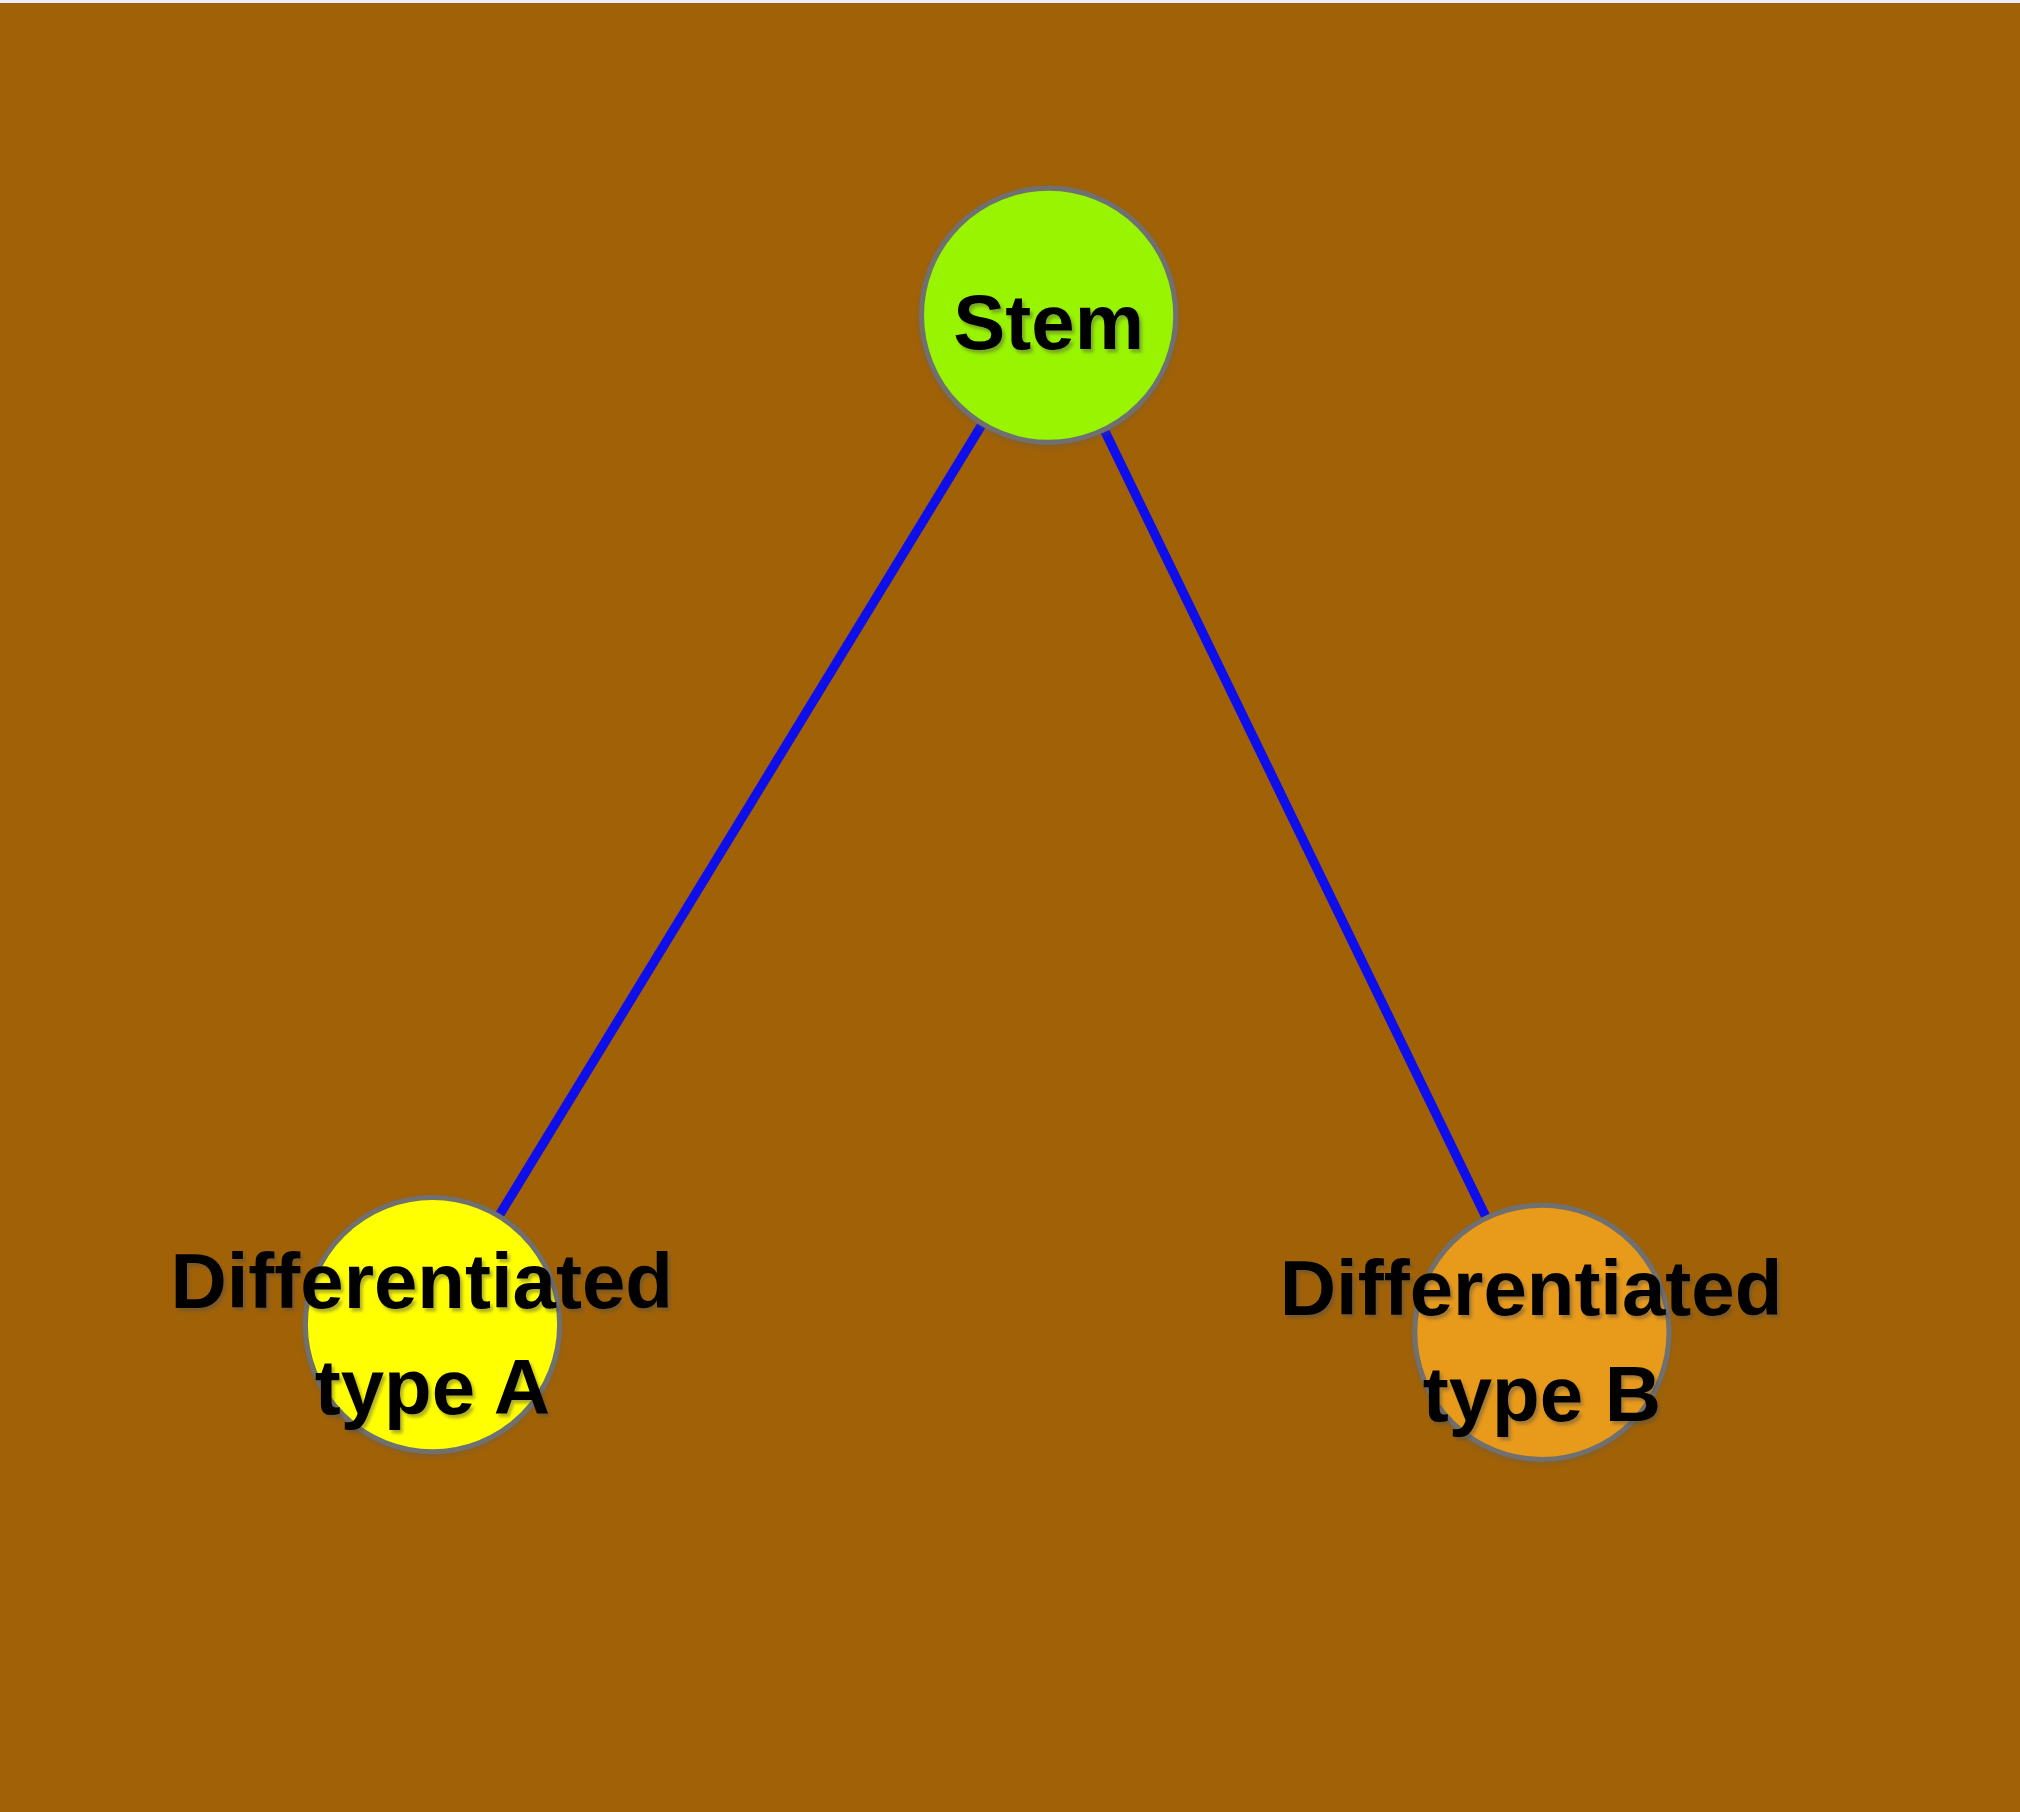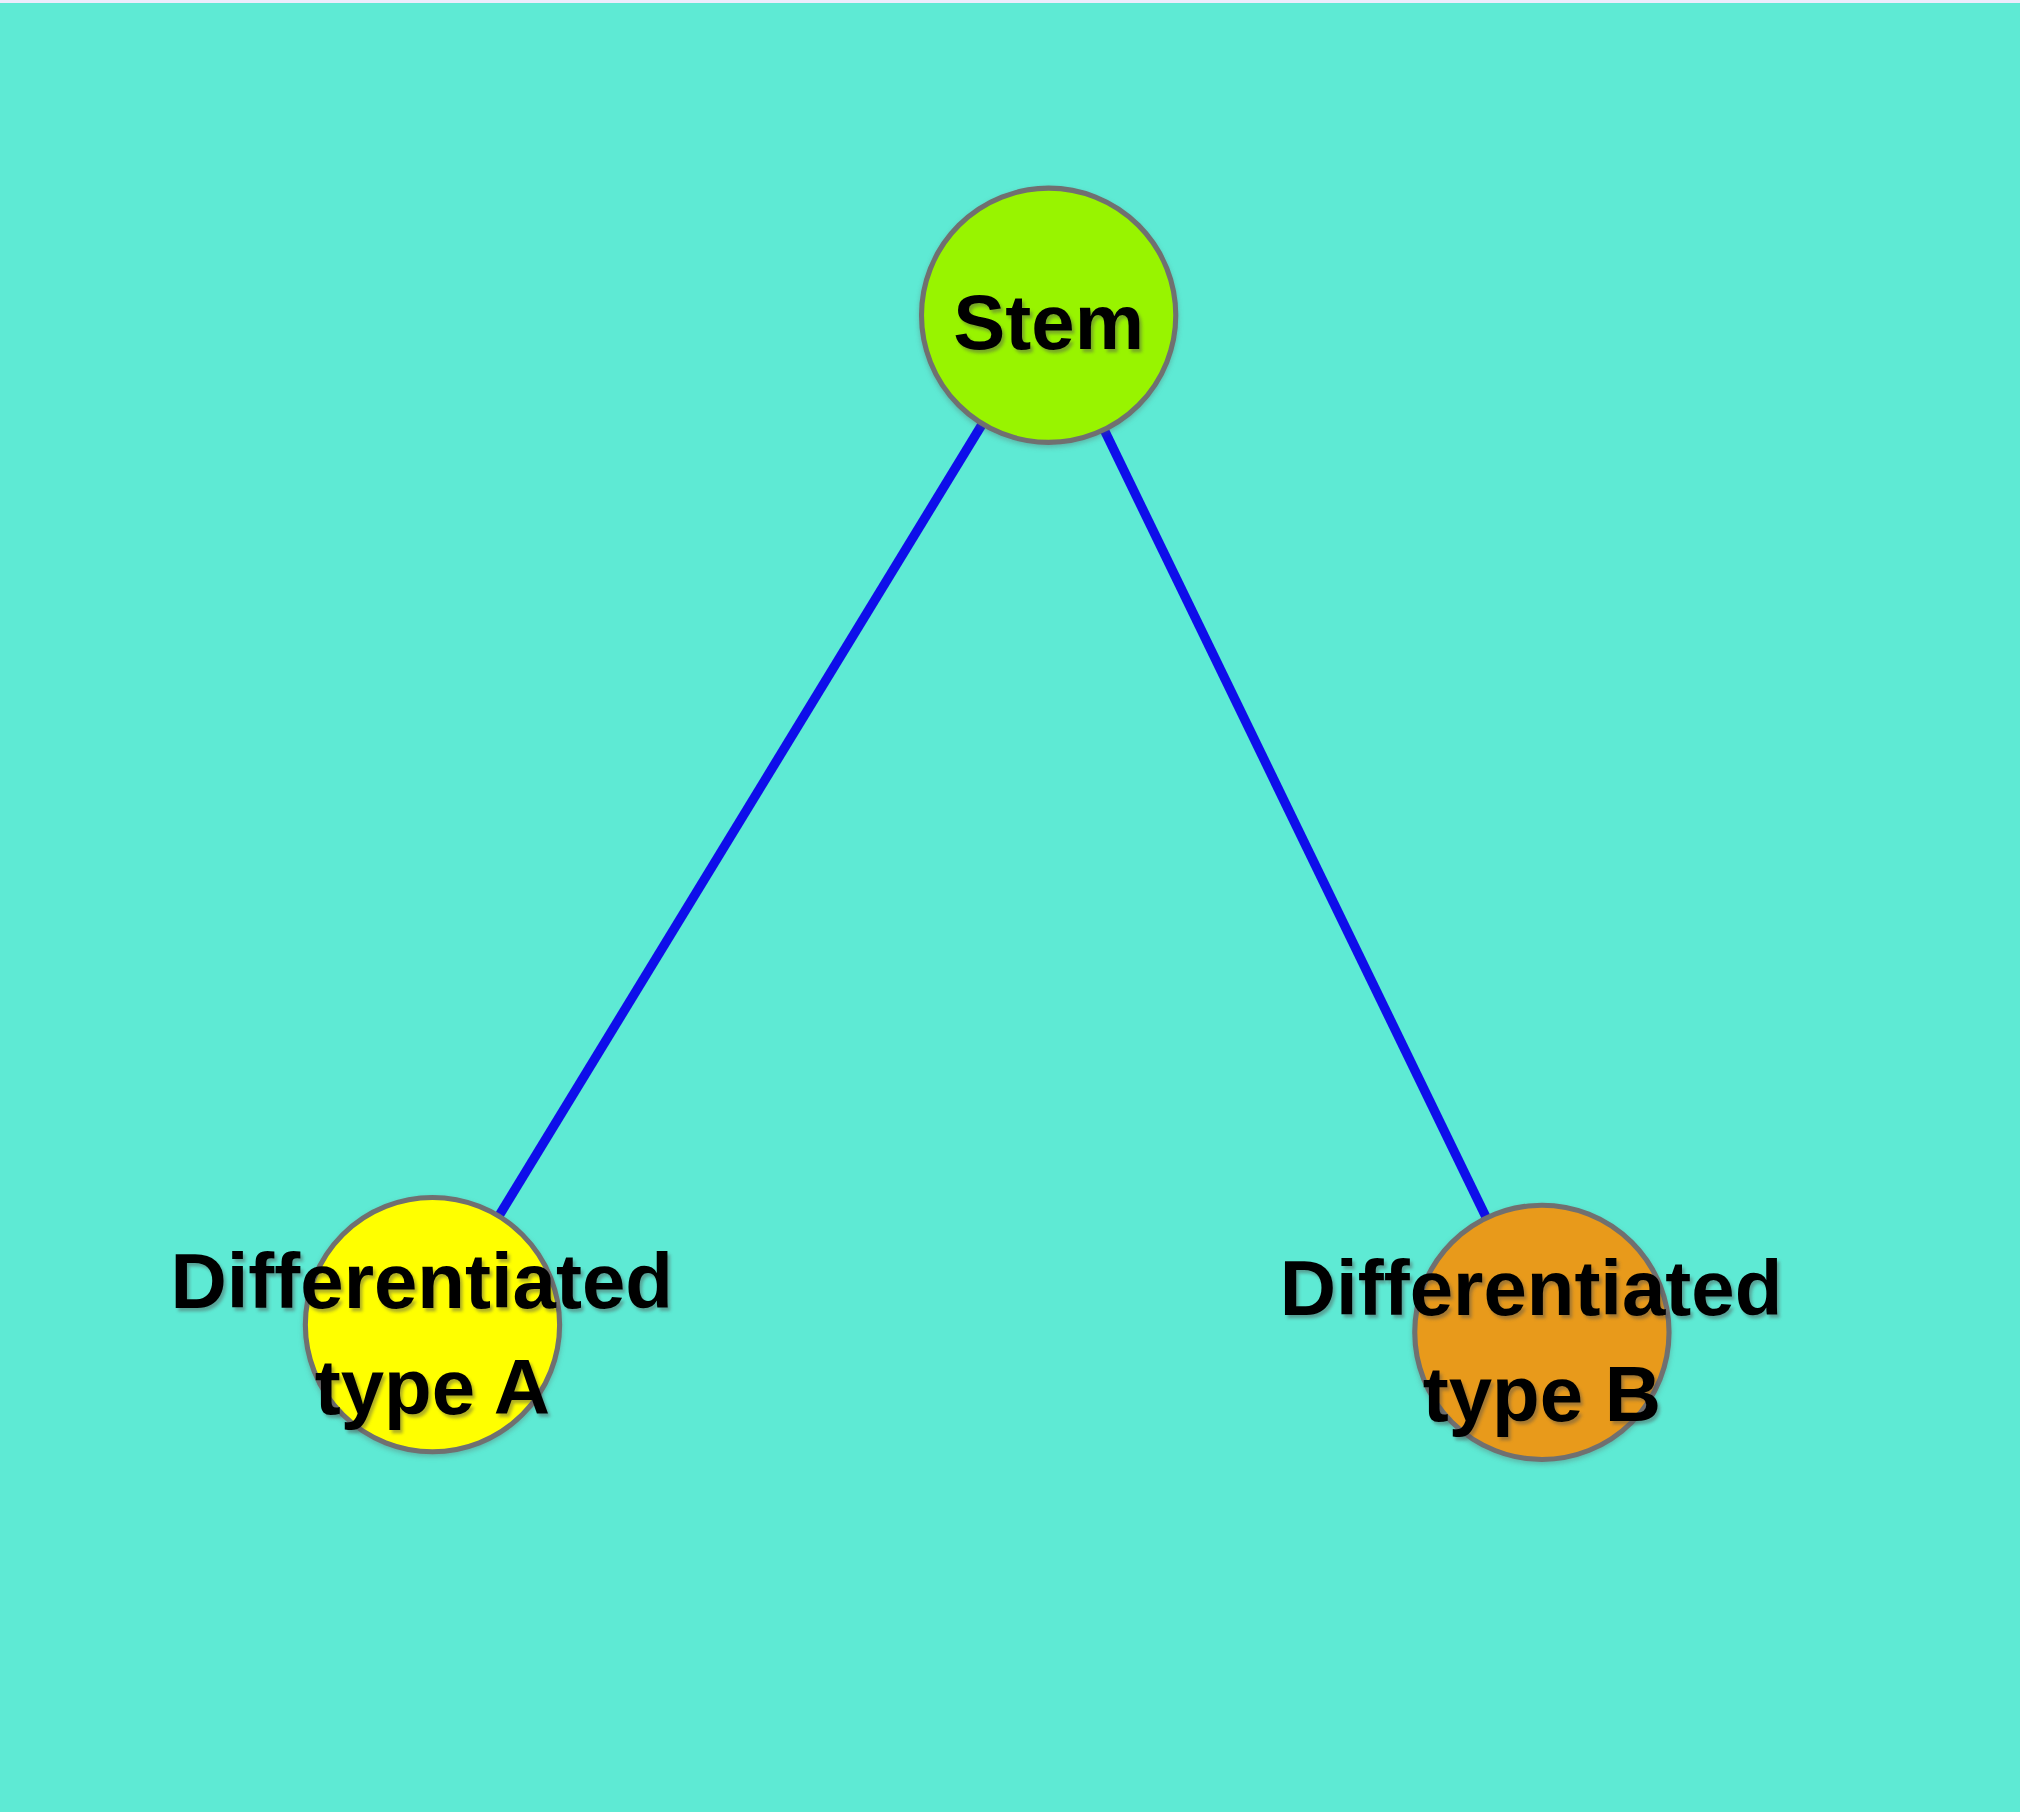--- a/index.html
+++ b/index.html
@@ -41,21 +41,21 @@
     font-family: "Liberation Sans", sans-serif;
     font-weight: bold;
     font-size: 92px;
     text-anchor: middle;
     filter: drop-shadow(3px 4px 2px rgba(80,80,80,0.45));
   }
 </style>
 </head>
 <body style="background: rgb(202, 202, 248);">
 
-<div class="stage" style="background: #5eead4;">
+<div class="stage" style="background: #a16207;">
   <div class="canvas-top-edge"></div>
 
   <svg class="graph" viewBox="0 0 2384 2138" preserveAspectRatio="xMidYMid meet">
 
     <line class="edge-line" x1="1237" y1="372" x2="510" y2="1563" stroke="#0E0EEA"></line>
     <line class="edge-line" x1="1237" y1="372" x2="1819" y2="1572" stroke="#0E0EEA"></line>
 
     <g>
       <circle class="node-circle" cx="1237" cy="372" r="150" fill="#98F400" stroke="#707070"></circle>
       <text class="node-label" x="1237" y="412" fill="#000000">Stem</text>

